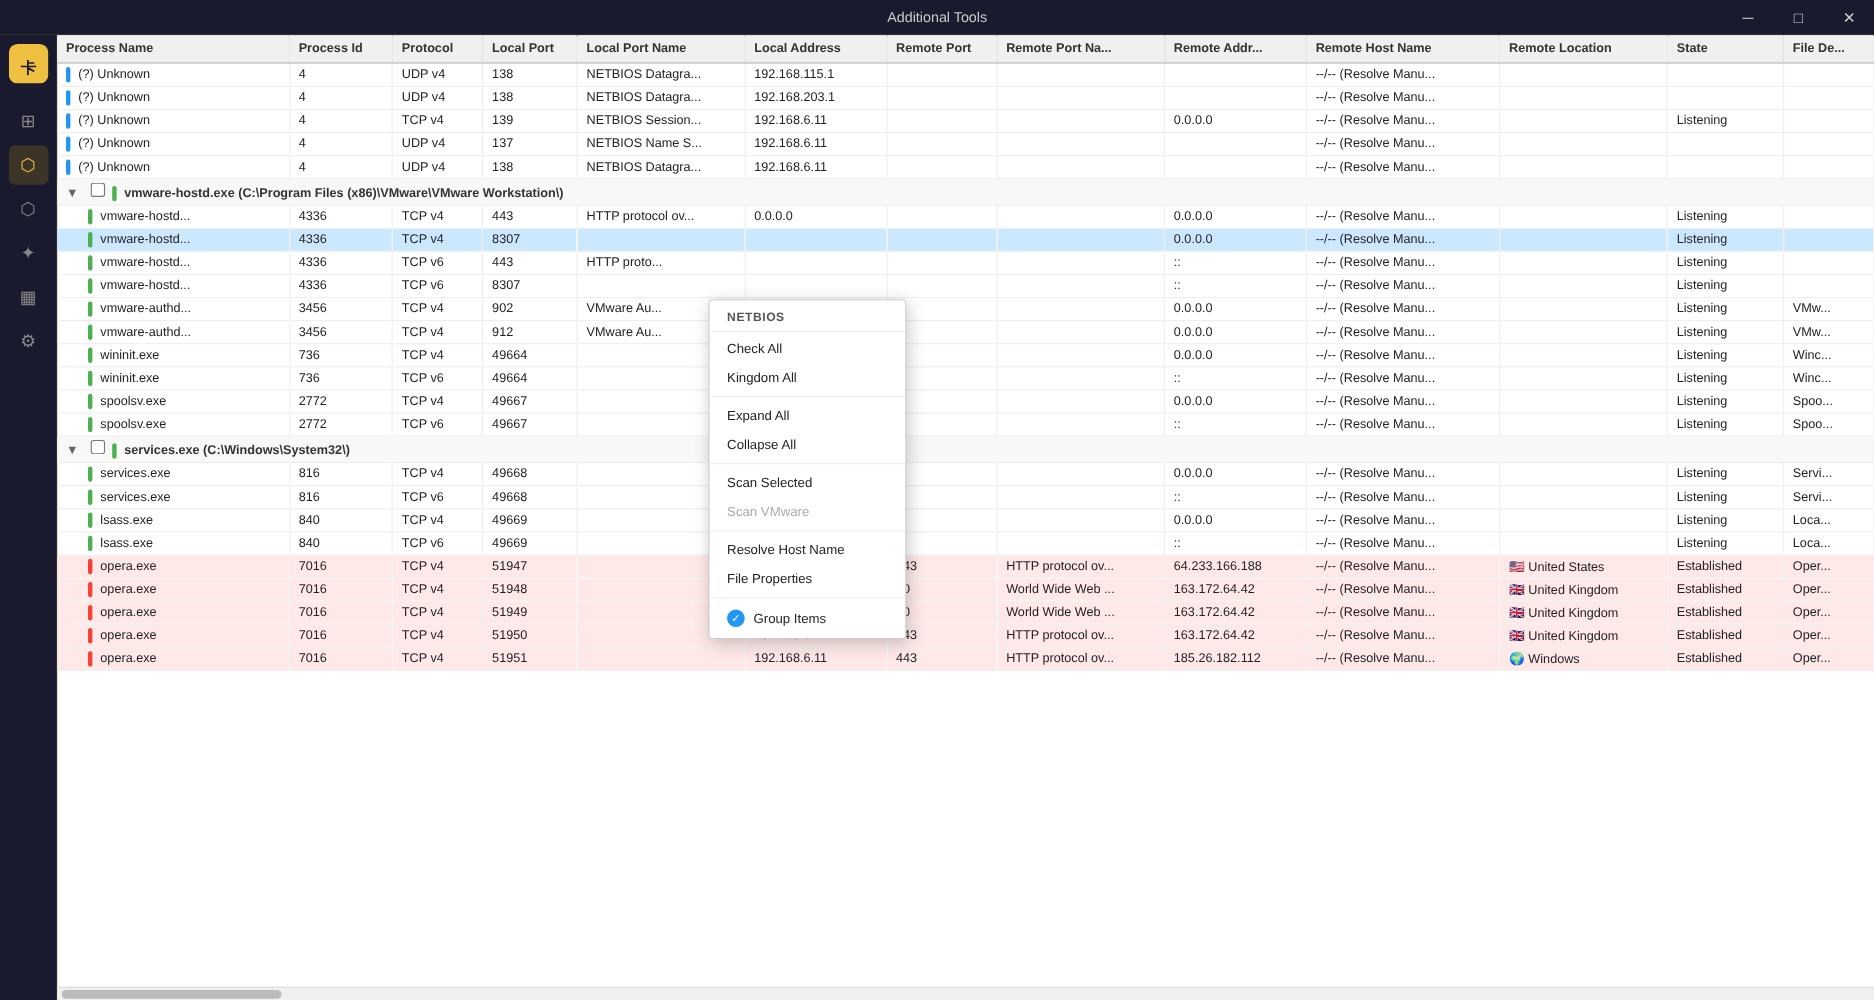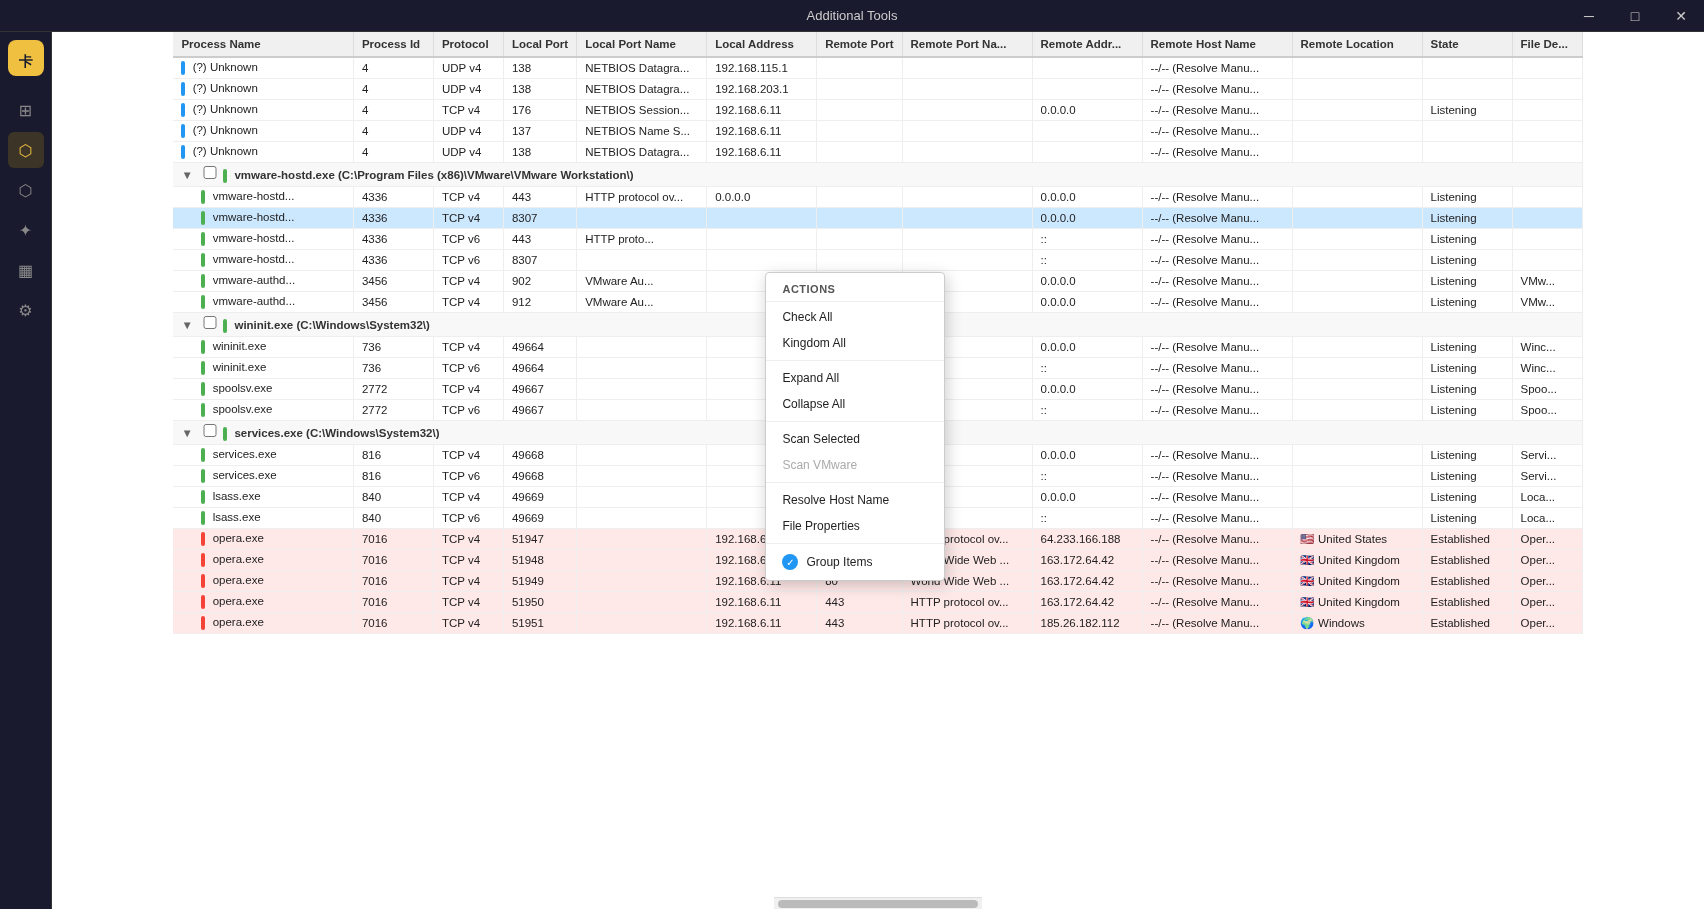--- a/index.html
+++ b/index.html
@@ -81,21 +81,20 @@
     }
     .sidebar-icon.active { background: rgba(255,200,0,0.15); color: #f0c040; }
 
     
     .main-content {
       flex: 1;
       display: flex;
       flex-direction: column;
       background: #ffffff;
       overflow: hidden;
-      align-items: center;
     }
 
     
     .table-container {
       flex: 1;
       overflow: auto;
       position: relative;
     }
 
     table {
@@ -316,21 +315,21 @@
       <td></td>
       <td></td>
     </tr>
             <tr>
       <td style="">
         <span class="row-indicator ind-blue"></span>
         (?) Unknown
       </td>
       <td>4</td>
       <td>TCP v4</td>
-      <td>176</td>
+      <td>139</td>
       <td>NETBIOS Session...</td>
       <td>192.168.6.11</td>
       <td></td>
       <td></td>
       <td>0.0.0.0</td>
       <td>--/-- (Resolve Manu...</td>
       <td></td>
       <td>Listening</td>
       <td></td>
     </tr>
@@ -479,105 +478,97 @@
       <td>VMware Au...</td>
       <td></td>
       <td></td>
       <td></td>
       <td>0.0.0.0</td>
       <td>--/-- (Resolve Manu...</td>
       <td></td>
       <td>Listening</td>
       <td>VMw...</td>
     </tr>
+            <tr>
+      <td style="padding-left: 28px;">
+        <span class="row-indicator ind-green"></span>
+        wininit.exe
+      </td>
+      <td>736</td>
+      <td>TCP v4</td>
+      <td>49664</td>
+      <td></td>
+      <td></td>
+      <td></td>
+      <td></td>
+      <td>0.0.0.0</td>
+      <td>--/-- (Resolve Manu...</td>
+      <td></td>
+      <td>Listening</td>
+      <td>Winc...</td>
+    </tr>
+            <tr>
+      <td style="padding-left: 28px;">
+        <span class="row-indicator ind-green"></span>
+        wininit.exe
+      </td>
+      <td>736</td>
+      <td>TCP v6</td>
+      <td>49664</td>
+      <td></td>
+      <td></td>
+      <td></td>
+      <td></td>
+      <td>::</td>
+      <td>--/-- (Resolve Manu...</td>
+      <td></td>
+      <td>Listening</td>
+      <td>Winc...</td>
+    </tr>
+            <tr>
+      <td style="padding-left: 28px;">
+        <span class="row-indicator ind-green"></span>
+        spoolsv.exe
+      </td>
+      <td>2772</td>
+      <td>TCP v4</td>
+      <td>49667</td>
+      <td></td>
+      <td></td>
+      <td></td>
+      <td></td>
+      <td>0.0.0.0</td>
+      <td>--/-- (Resolve Manu...</td>
+      <td></td>
+      <td>Listening</td>
+      <td>Spoo...</td>
+    </tr>
+            <tr>
+      <td style="padding-left: 28px;">
+        <span class="row-indicator ind-green"></span>
+        spoolsv.exe
+      </td>
+      <td>2772</td>
+      <td>TCP v6</td>
+      <td>49667</td>
+      <td></td>
+      <td></td>
+      <td></td>
+      <td></td>
+      <td>::</td>
+      <td>--/-- (Resolve Manu...</td>
+      <td></td>
+      <td>Listening</td>
+      <td>Spoo...</td>
+    </tr>
             <tr class="group-header">
       <td colspan="13">
         <span class="expand-icon">▼</span>
         <input type="checkbox" class="checkbox-cell" style="">
         <span class="row-indicator ind-green"></span>
-        <strong>wininit.exe (C:\Windows\System32\)</strong>
-      </td>
-    </tr>
-            <tr>
-      <td style="padding-left: 28px;">
-        <span class="row-indicator ind-green"></span>
-        wininit.exe
-      </td>
-      <td>736</td>
-      <td>TCP v4</td>
-      <td>49664</td>
-      <td></td>
-      <td></td>
-      <td></td>
-      <td></td>
-      <td>0.0.0.0</td>
-      <td>--/-- (Resolve Manu...</td>
-      <td></td>
-      <td>Listening</td>
-      <td>Winc...</td>
-    </tr>
-            <tr>
-      <td style="padding-left: 28px;">
-        <span class="row-indicator ind-green"></span>
-        wininit.exe
-      </td>
-      <td>736</td>
-      <td>TCP v6</td>
-      <td>49664</td>
-      <td></td>
-      <td></td>
-      <td></td>
-      <td></td>
-      <td>::</td>
-      <td>--/-- (Resolve Manu...</td>
-      <td></td>
-      <td>Listening</td>
-      <td>Winc...</td>
-    </tr>
-            <tr>
-      <td style="padding-left: 28px;">
-        <span class="row-indicator ind-green"></span>
-        spoolsv.exe
-      </td>
-      <td>2772</td>
-      <td>TCP v4</td>
-      <td>49667</td>
-      <td></td>
-      <td></td>
-      <td></td>
-      <td></td>
-      <td>0.0.0.0</td>
-      <td>--/-- (Resolve Manu...</td>
-      <td></td>
-      <td>Listening</td>
-      <td>Spoo...</td>
-    </tr>
-            <tr>
-      <td style="padding-left: 28px;">
-        <span class="row-indicator ind-green"></span>
-        spoolsv.exe
-      </td>
-      <td>2772</td>
-      <td>TCP v6</td>
-      <td>49667</td>
-      <td></td>
-      <td></td>
-      <td></td>
-      <td></td>
-      <td>::</td>
-      <td>--/-- (Resolve Manu...</td>
-      <td></td>
-      <td>Listening</td>
-      <td>Spoo...</td>
-    </tr>
-            <tr class="group-header">
-      <td colspan="13">
-        <span class="expand-icon">▼</span>
-        <input type="checkbox" class="checkbox-cell" style="">
-        <span class="row-indicator ind-green"></span>
         <strong>services.exe (C:\Windows\System32\)</strong>
       </td>
     </tr>
             <tr>
       <td style="padding-left: 28px;">
         <span class="row-indicator ind-green"></span>
         services.exe
       </td>
       <td>816</td>
       <td>TCP v4</td>
@@ -733,21 +724,21 @@
       <td>185.26.182.112</td>
       <td>--/-- (Resolve Manu...</td>
       <td>🌍 Windows</td>
       <td>Established</td>
       <td>Oper...</td>
     </tr>
           </tbody>
       </table>
 
       <div class="context-menu">
-        <div class="ctx-header">ACTIONS</div>
+        <div class="ctx-header">NETBIOS</div>
         <div class="ctx-item">Check All</div>
         <div class="ctx-item">Kingdom All</div>
         <div class="ctx-separator"></div>
         <div class="ctx-item">Expand All</div>
         <div class="ctx-item">Collapse All</div>
         <div class="ctx-separator"></div>
         <div class="ctx-item">Scan Selected</div>
         <div class="ctx-item disabled">Scan VMware</div>
         <div class="ctx-separator"></div>
         <div class="ctx-item">Resolve Host Name</div>

